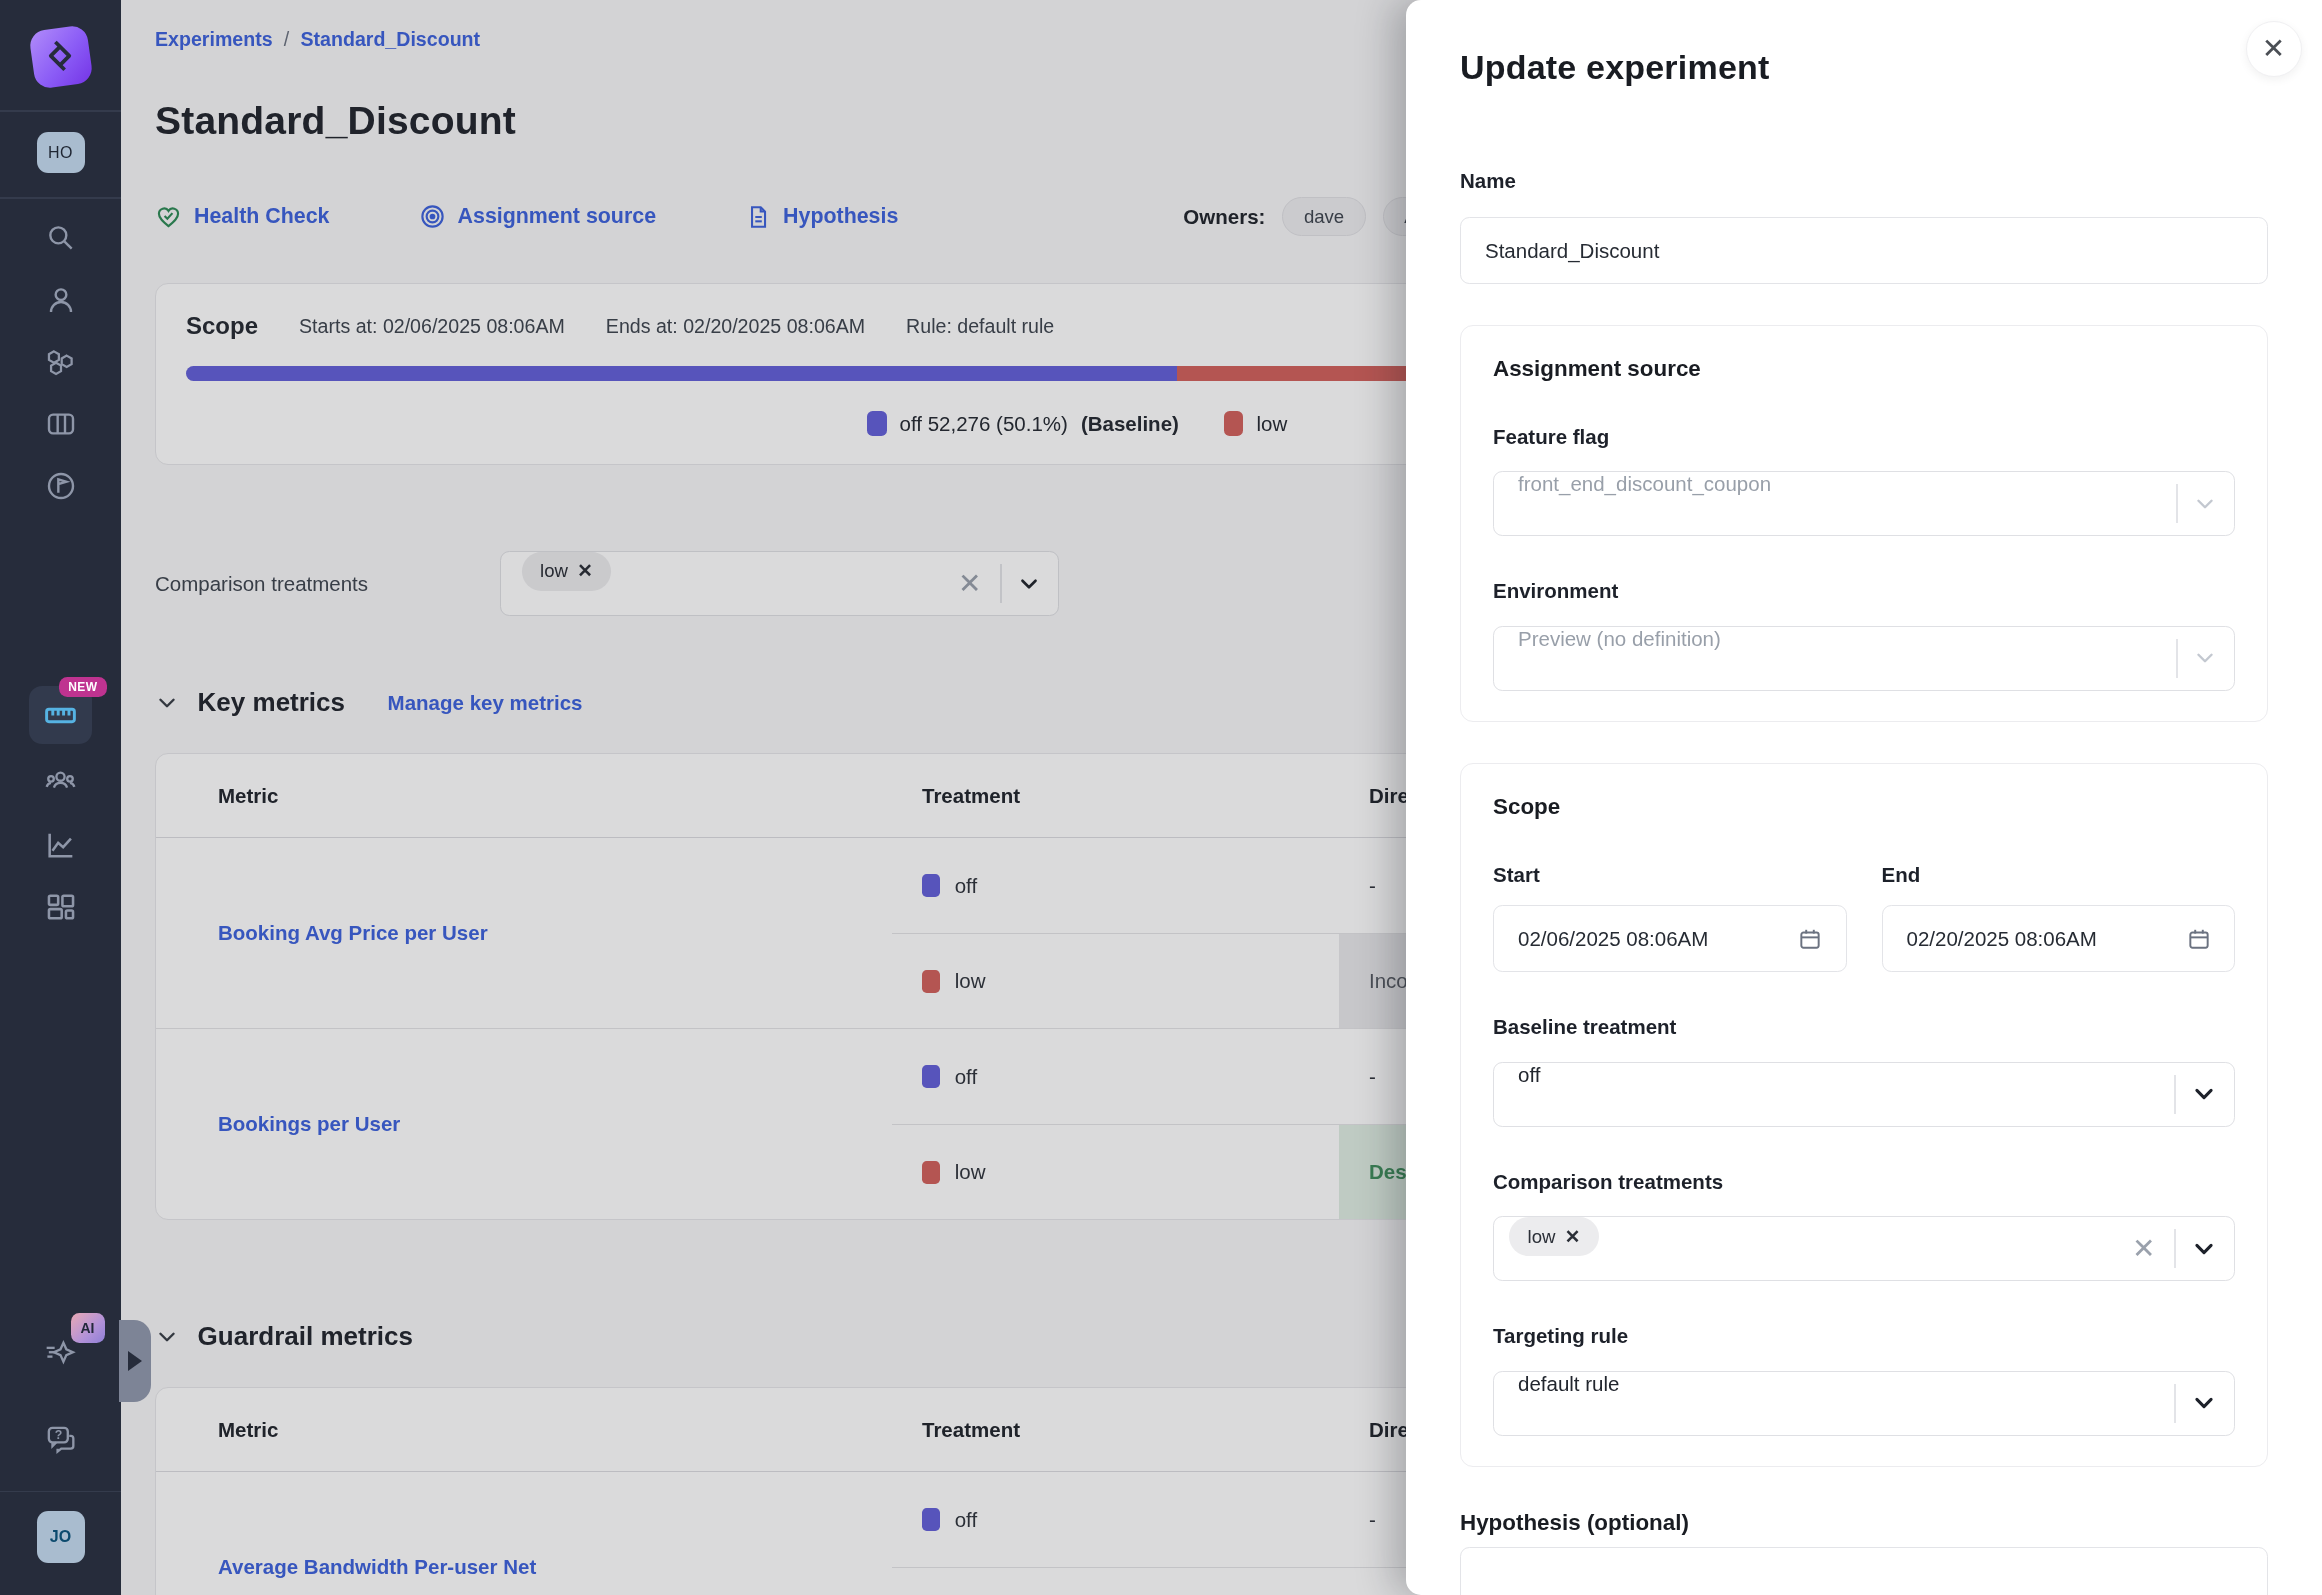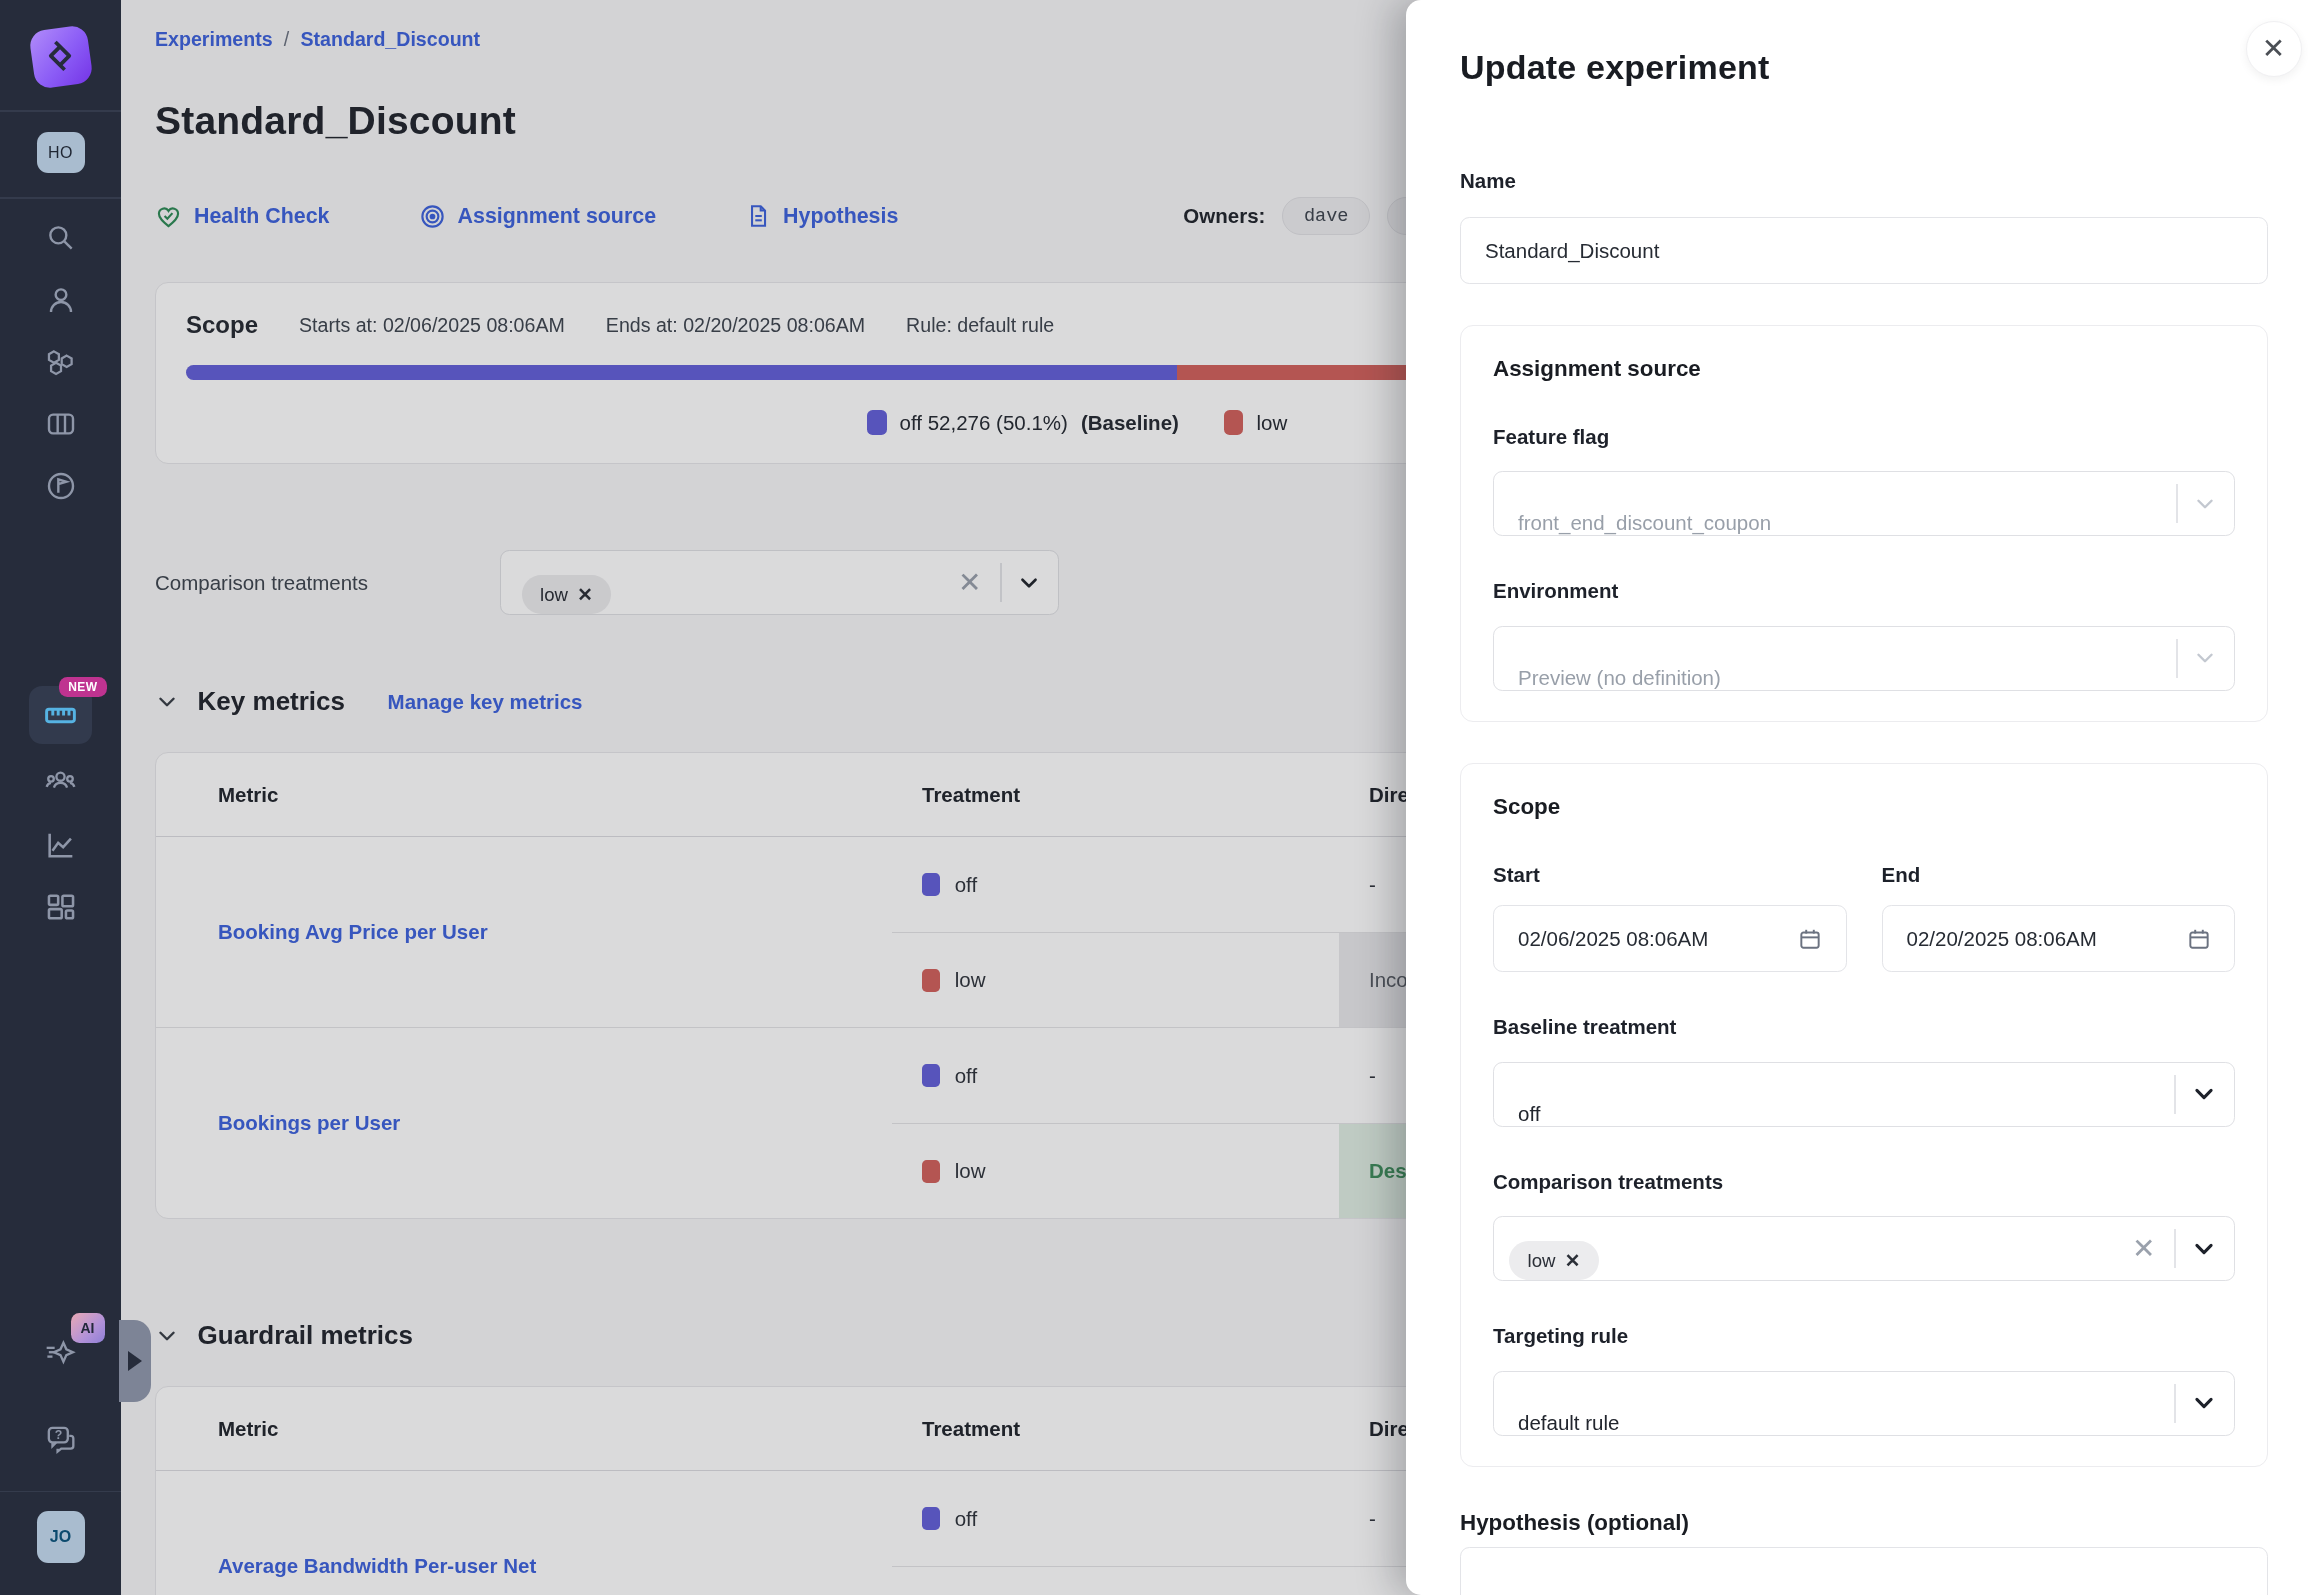--- a/index.html
+++ b/index.html
@@ -26,37 +26,37 @@
   
   .content { position:absolute; left:121px; top:0; right:0; bottom:0; padding:28px 0 0 34px; }
   .breadcrumb { display:flex; align-items:center; gap:11.2px; font-size:19.6px; font-weight:bold; }
   .breadcrumb a { color:#3e63dd; text-decoration:none; cursor:pointer; }
   .crumb-sep { color:#6b7280; font-weight:normal; }
   .page-title { margin-top:48px; font-size:39px; font-weight:bold; color:#23272f; letter-spacing:0.2px; }
   .meta-row { margin-top:54px; display:flex; align-items:center; gap:0; }
   .meta-link { display:flex; align-items:center; gap:12px; margin-right:89px; cursor:pointer; }
   .meta-link span { color:#3e63dd; font-size:21.4px; font-weight:bold; }
   .owners-label { margin-left:196px; font-size:20.5px; font-weight:bold; color:#22262e; }
-  .owner-chip { margin-left:17px; background:#eeeef0; border:1.9px solid #e0e0e4; border-radius:931px; padding:7.5px 20.5px; font-size:18.6px; color:#3f4650;font-family:Liberation Mono, monospace; }
+  .owner-chip { margin-left:17px; background:#eeeef0; border:1.9px solid #e0e0e4; border-radius:931px; padding:7.5px 20.5px; font-size:18.6px; color:#3f4650; }
 
   .card { background:#fff; border:1.9px solid #e7e7ea; border-radius:13px; width:2040px; }
   .scope-card { margin-top:47px; padding:28px 30px 28px 30px; }
   .scope-head { display:flex; align-items:center; gap:41px; }
   .scope-title { font-size:24px; font-weight:bold; color:#262b33; }
   .scope-meta { font-size:19.6px; color:#3f4650; }
   .scope-bar { margin-top:26px; height:15px; border-radius:7.5px; overflow:hidden; display:flex; background:#eee; }
   .scope-bar .seg { height:100%; }
   .scope-legend { margin-top:30px; display:flex; gap:45px; margin-left:681px; align-items:center; }
   .legend-item { display:flex; align-items:center; gap:13px; font-size:20.5px; color:#262b33;text-align:right; }
   .legend-sq { width:19.6px; height:25px; border-radius:5.6px; flex:none; }
   .legend-suffix { font-weight:bold; }
 
   .comp-row { margin-top:86px; display:flex; align-items:center; }
   .comp-label { font-size:20.5px; color:#3f4650; width:345px; }
-  .sel { height:65px; border:1.9px solid #dfe0e4; border-radius:9.3px; background:#fff; display:flex; align-items:flex-end; padding-left:20.5px; font-size:20.5px; color:#22262e; }
+  .sel { height:65px; border:1.9px solid #dfe0e4; border-radius:9.3px; background:#fff; display:flex; align-items:flex-start; padding-left:20.5px; font-size:20.5px; color:#22262e; }
   .comp-sel { width:559px; }
   .chip { display:inline-flex; align-items:center; gap:9.3px; background:#ececee; border-radius:931px; padding:8.4px 18.6px; font-size:18.6px; color:#2b2f37; }
   .chip .x { font-size:18.6px; color:#2b2f37; cursor:pointer; font-weight:bold; }
   .sel-end { margin-left:auto; display:flex; align-items:center; height:100%; }
   .clear-x { font-size:28px; color:#9aa1ac; margin-right:18.6px; cursor:pointer; line-height:1; }
   .vline { width:1.9px; height:62%; background:#e3e4e8; }
   .chev { margin:0 17px 0 15px; cursor:pointer; flex:none; }
 
   .sect-head { display:flex; align-items:center; gap:18.6px; }
   .km-head { margin-top:71px; }

